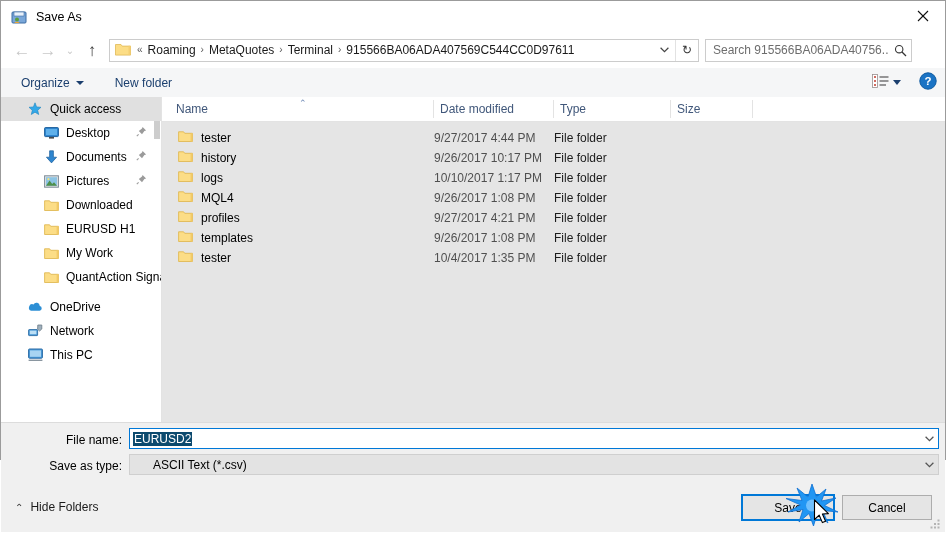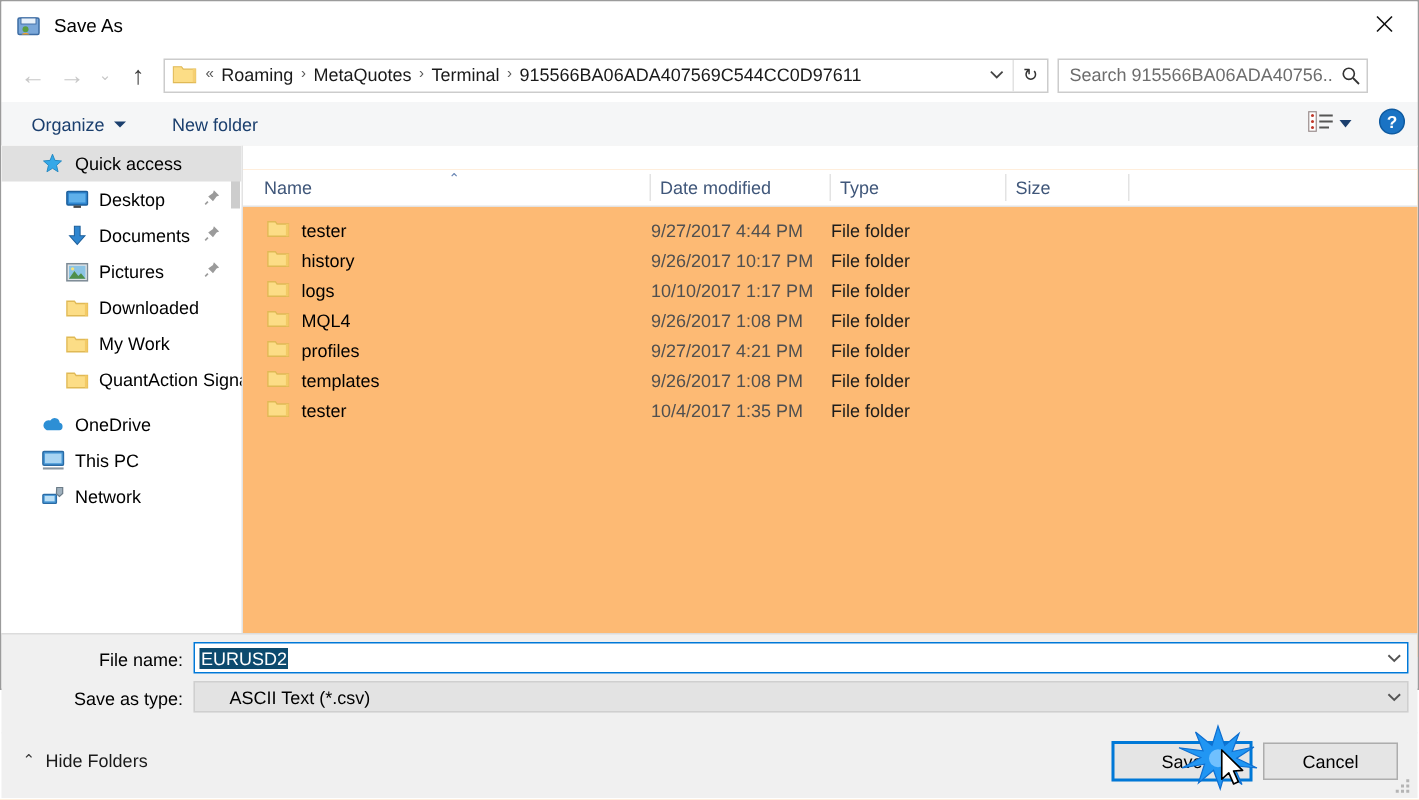--- a/index.html
+++ b/index.html
@@ -172,23 +172,23 @@
     flex: none;
   }
   .sb-label { margin-left: 7px; white-space: nowrap; }
   .sb-pin { position: absolute; right: 14px; top: 5px; }
   .indent-0 { padding-left: 26px; }
   .indent-1 { padding-left: 42px; }
   .group-gap { height: 6px; }
 
   
   #filelist {
-    position: absolute; left: 161px; top: 16px;
+    position: absolute; left: 161px; top: 0;
     width: 783px; height: 325px;
-    background: #fdba74;
+    background: #e5e5e5;
   }
   #colheader {
     position: relative;
     height: 24px;
     border-bottom: 1px solid #e3e3e3;
     background: #ffffff;
   }
   .colh {
     position: absolute; top: 0; height: 24px;
     display: flex; align-items: center;
@@ -477,72 +477,81 @@
       <div class="sb-row indent-1">
         <span class="sb-icon">
           <svg width="15" height="13" viewBox="0 0 15 13">
             <path d="M0.6 1.8 h5 l1.1 1.5 h7.7 v8.2 h-13.8 z" fill="#fcdd86" stroke="#e0b955" stroke-width="0.9"></path>
             <path d="M12.6 3.3 v8.2 h1.8 v-8.2 z" fill="#f3ca66"></path>
           </svg>
         </span>
         <span class="sb-label">Downloaded</span>
       </div>
 
-
       <div class="sb-row indent-1">
         <span class="sb-icon">
           <svg width="15" height="13" viewBox="0 0 15 13">
             <path d="M0.6 1.8 h5 l1.1 1.5 h7.7 v8.2 h-13.8 z" fill="#fcdd86" stroke="#e0b955" stroke-width="0.9"></path>
             <path d="M12.6 3.3 v8.2 h1.8 v-8.2 z" fill="#f3ca66"></path>
           </svg>
         </span>
-        <span class="sb-label">My Work</span>
+        <span class="sb-label">EURUSD H1</span>
       </div>
 
       <div class="sb-row indent-1">
         <span class="sb-icon">
           <svg width="15" height="13" viewBox="0 0 15 13">
             <path d="M0.6 1.8 h5 l1.1 1.5 h7.7 v8.2 h-13.8 z" fill="#fcdd86" stroke="#e0b955" stroke-width="0.9"></path>
             <path d="M12.6 3.3 v8.2 h1.8 v-8.2 z" fill="#f3ca66"></path>
           </svg>
         </span>
+        <span class="sb-label">My Work</span>
+      </div>
+
+      <div class="sb-row indent-1">
+        <span class="sb-icon">
+          <svg width="15" height="13" viewBox="0 0 15 13">
+            <path d="M0.6 1.8 h5 l1.1 1.5 h7.7 v8.2 h-13.8 z" fill="#fcdd86" stroke="#e0b955" stroke-width="0.9"></path>
+            <path d="M12.6 3.3 v8.2 h1.8 v-8.2 z" fill="#f3ca66"></path>
+          </svg>
+        </span>
         <span class="sb-label">QuantAction Signal</span>
       </div>
 
       <div class="group-gap"></div>
 
       <div class="sb-row indent-0">
         <span class="sb-icon">
           <svg width="16" height="12" viewBox="0 0 16 12">
             <path d="M4.2 9.8 h8.4 a2.5 2.5 0 0 0 0.2 -4.9 a3.4 3.4 0 0 0 -6.3 -1.5 a2.8 2.8 0 0 0 -2.3 6.4 z" fill="#2d8fd5"></path>
           </svg>
         </span>
         <span class="sb-label">OneDrive</span>
+      </div>
+
+      <div class="sb-row indent-0">
+        <span class="sb-icon">
+          <svg width="15" height="14" viewBox="0 0 15 14">
+            <rect x="0.6" y="5.6" width="9" height="6" rx="0.6" fill="#4a9ad8" stroke="#2a6ba5" stroke-width="0.9"></rect>
+            <rect x="1.8" y="6.6" width="6.6" height="3.6" fill="#bcdff5"></rect>
+            <path d="M9.8 1 l4 0 l0 4 l-2.2 2 l-2 -1.8 z" fill="#9fb0bd" stroke="#6c7c88" stroke-width="0.8"></path>
+          </svg>
+        </span>
+        <span class="sb-label">Network</span>
       </div>
 
       <div class="sb-row indent-0">
         <span class="sb-icon">
           <svg width="15" height="14" viewBox="0 0 15 14">
             <rect x="0.6" y="1" width="13.8" height="9.2" rx="0.8" fill="#4a9ad8" stroke="#2a6ba5" stroke-width="1"></rect>
             <rect x="2" y="2.4" width="11" height="6.4" fill="#a8d4f2"></rect>
             <rect x="0.6" y="11.6" width="13.8" height="1.4" fill="#8a96a0"></rect>
           </svg>
         </span>
         <span class="sb-label">This PC</span>
-      </div>
-
-      <div class="sb-row indent-0">
-        <span class="sb-icon">
-          <svg width="15" height="14" viewBox="0 0 15 14">
-            <rect x="0.6" y="5.6" width="9" height="6" rx="0.6" fill="#4a9ad8" stroke="#2a6ba5" stroke-width="0.9"></rect>
-            <rect x="1.8" y="6.6" width="6.6" height="3.6" fill="#bcdff5"></rect>
-            <path d="M9.8 1 l4 0 l0 4 l-2.2 2 l-2 -1.8 z" fill="#9fb0bd" stroke="#6c7c88" stroke-width="0.8"></path>
-          </svg>
-        </span>
-        <span class="sb-label">Network</span>
       </div>
     </div>
 
     <div id="filelist">
       <div id="colheader">
         <div class="colh" style="left:14px;">
           <span>Name</span>
         </div>
         <span id="sortcaret">⌃</span>
         <div class="colsep" style="left:271px;"></div>

